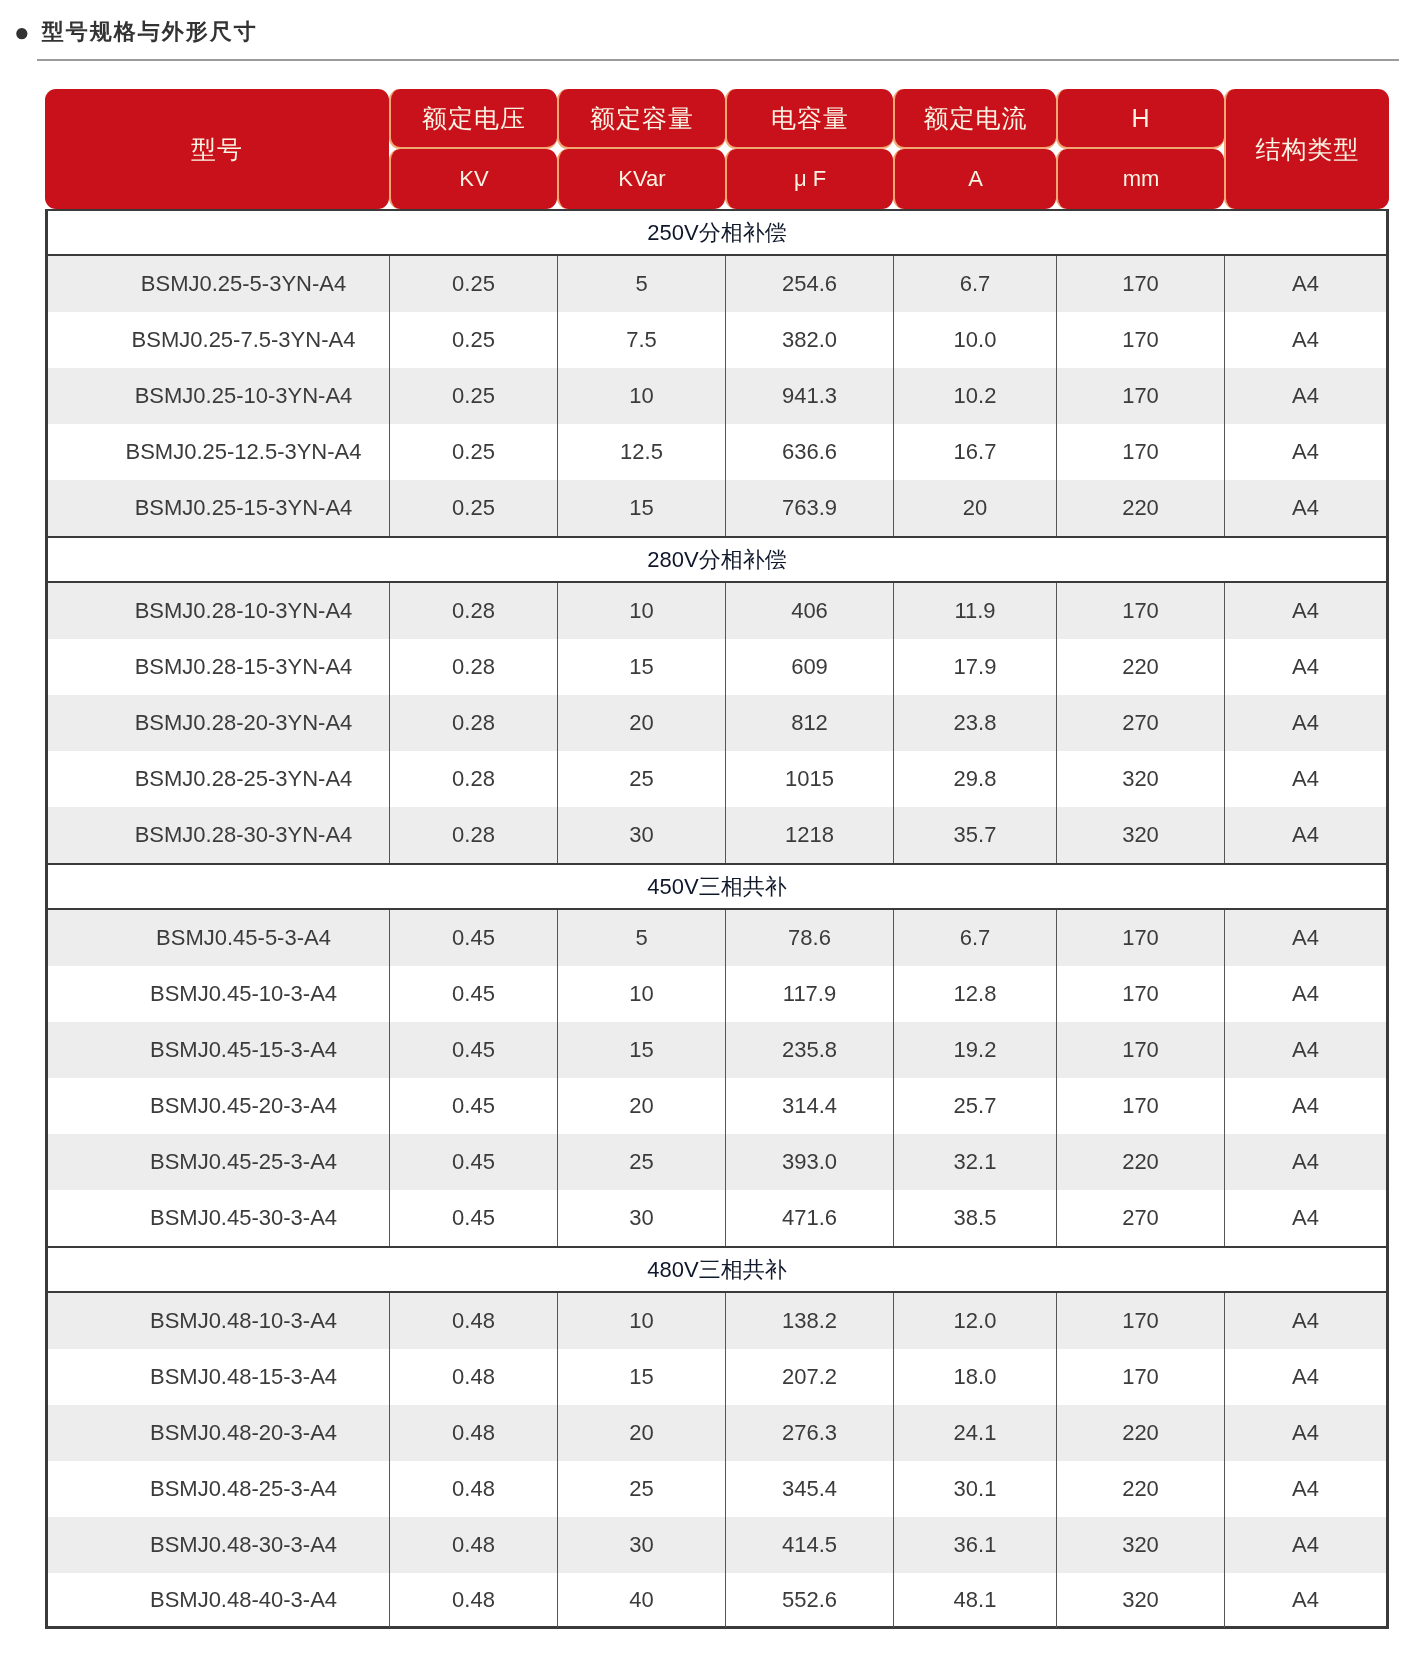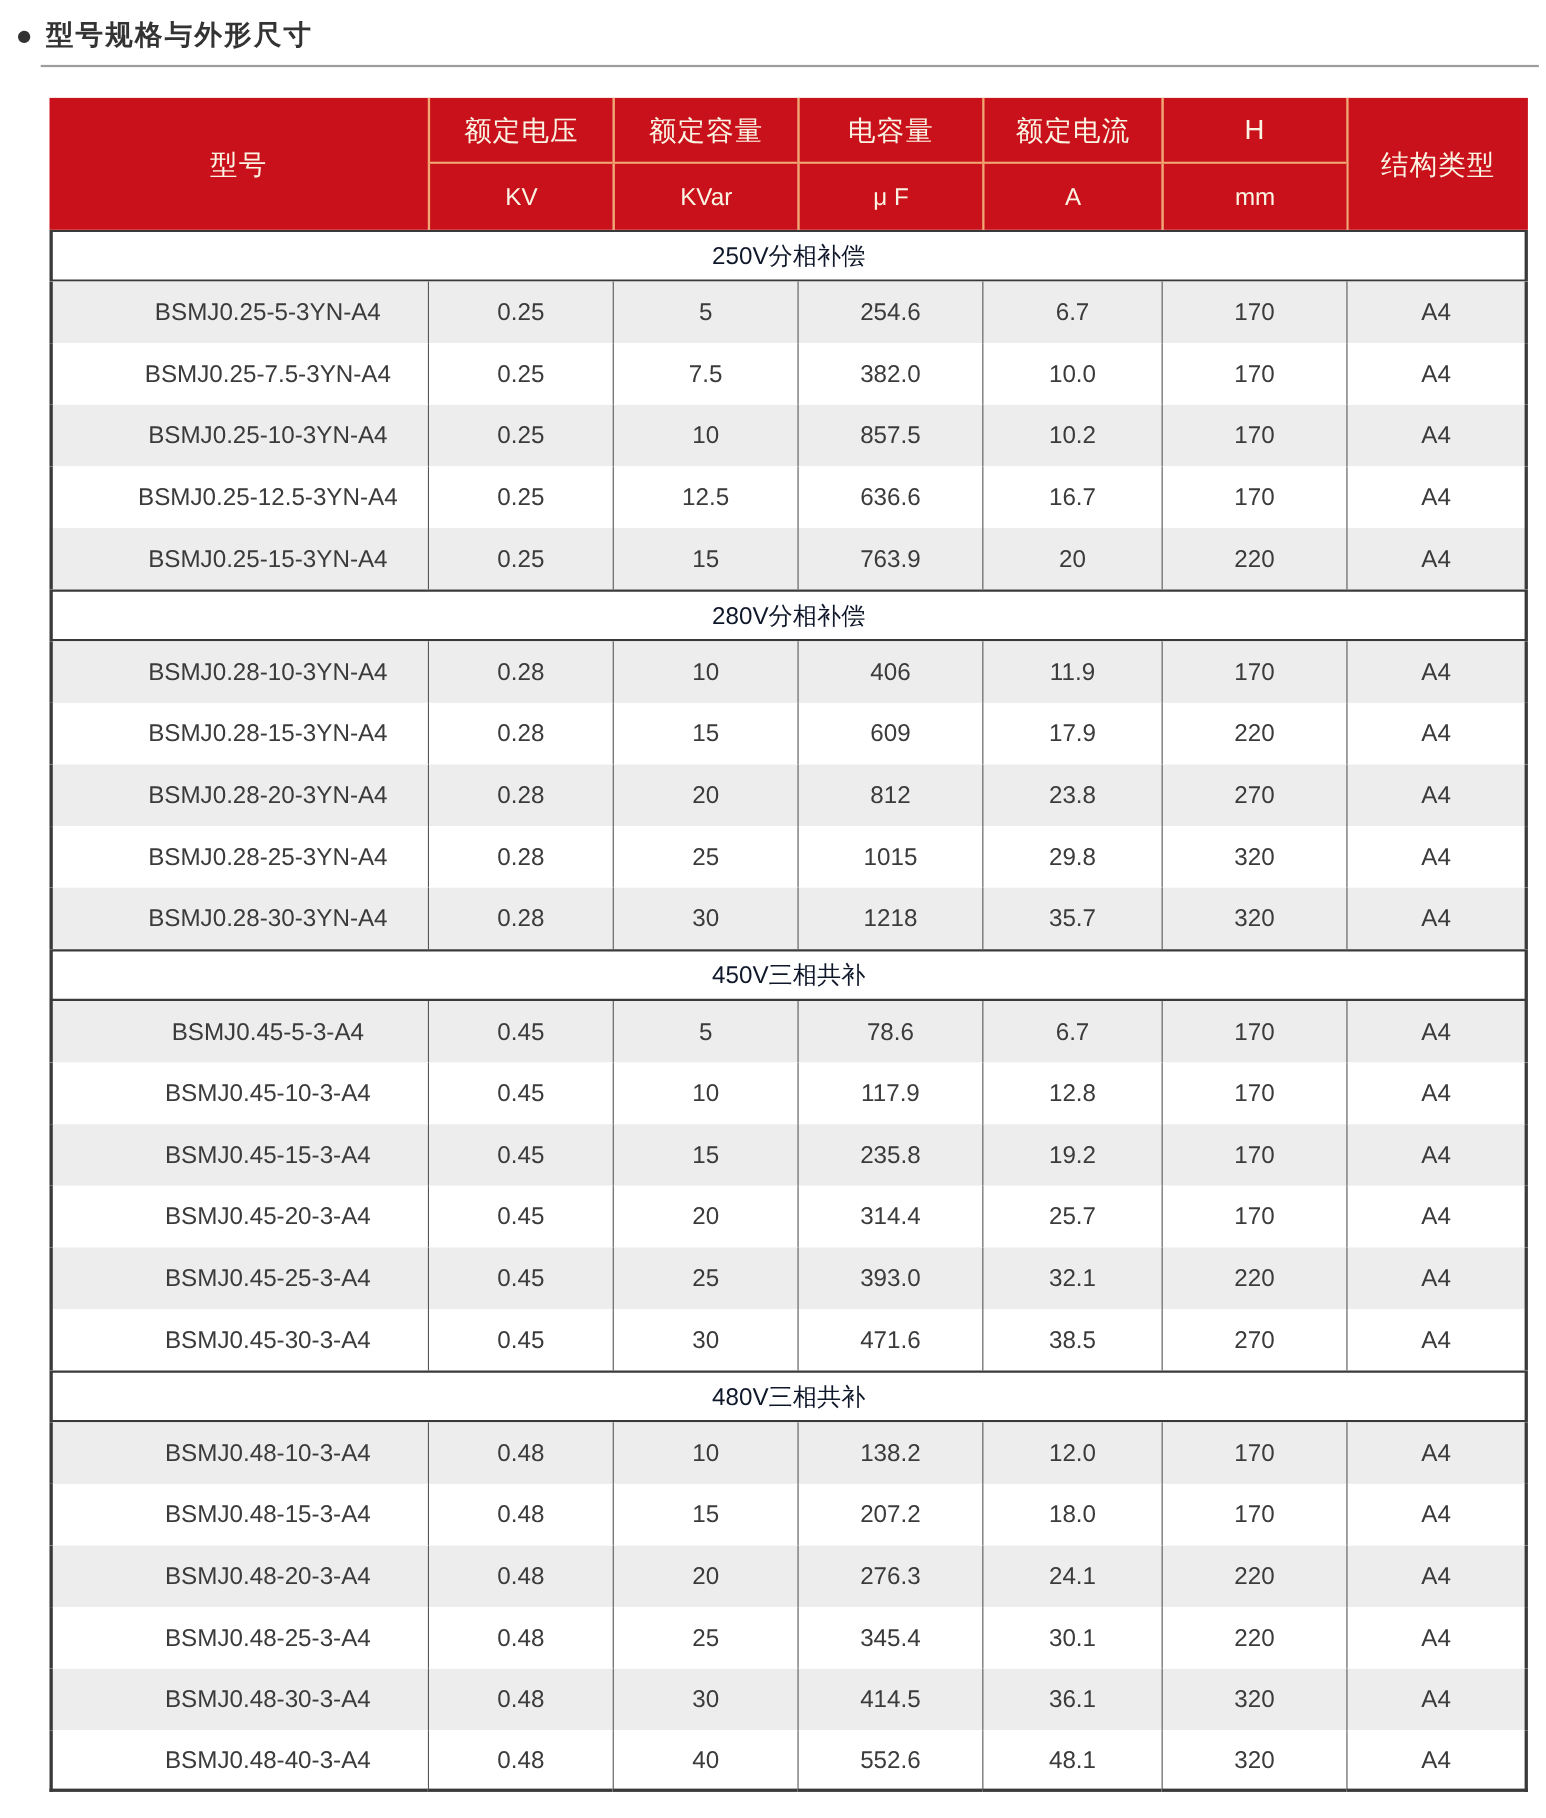--- a/index.html
+++ b/index.html
@@ -21,21 +21,21 @@
     padding: 14px 0 0 14px;
     color: #333333;
   }
   .bullet {
     font-size: 26px;
     line-height: 34px;
     color: #333333;
     margin-right: 12px;
   }
   .page-title {
-    font-size: 25px;
+    font-size: 22px;
     line-height: 36px;
     font-weight: 700;
     letter-spacing: 2px;
     color: #333333;
   }
   .title-rule {
     height: 2px;
     background: #9c9c9c;
     margin: 9px 6px 0 37px;
   }
@@ -55,20 +55,21 @@
   
   thead tr { height: 60px; }
   thead th {
     background: #c8111a;
     color: #fbf3e3;
     font-size: 25px;
     letter-spacing: 1px;
     text-align: center;
     vertical-align: middle;
     border-left: 2px solid #f0a772;
+    border-radius: 11px;
   }
   thead tr:first-child th:first-child { border-left: none; }
   thead th.top { border-bottom: 2px solid #f0a772; }
   thead th.unit { font-size: 22px; letter-spacing: 0; }
   
   tbody td {
     height: 56px;
     font-size: 22px;
     color: #3b3b3b;
     text-align: center;
@@ -155,21 +156,21 @@
           <td>7.5</td>
           <td>382.0</td>
           <td>10.0</td>
           <td>170</td>
           <td>A4</td>
         </tr>
         <tr class="data-row shaded">
           <td>BSMJ0.25-10-3YN-A4</td>
           <td>0.25</td>
           <td>10</td>
-          <td>857.5</td>
+          <td>941.3</td>
           <td>10.2</td>
           <td>170</td>
           <td>A4</td>
         </tr>
         <tr class="data-row plain">
           <td>BSMJ0.25-12.5-3YN-A4</td>
           <td>0.25</td>
           <td>12.5</td>
           <td>636.6</td>
           <td>16.7</td>

